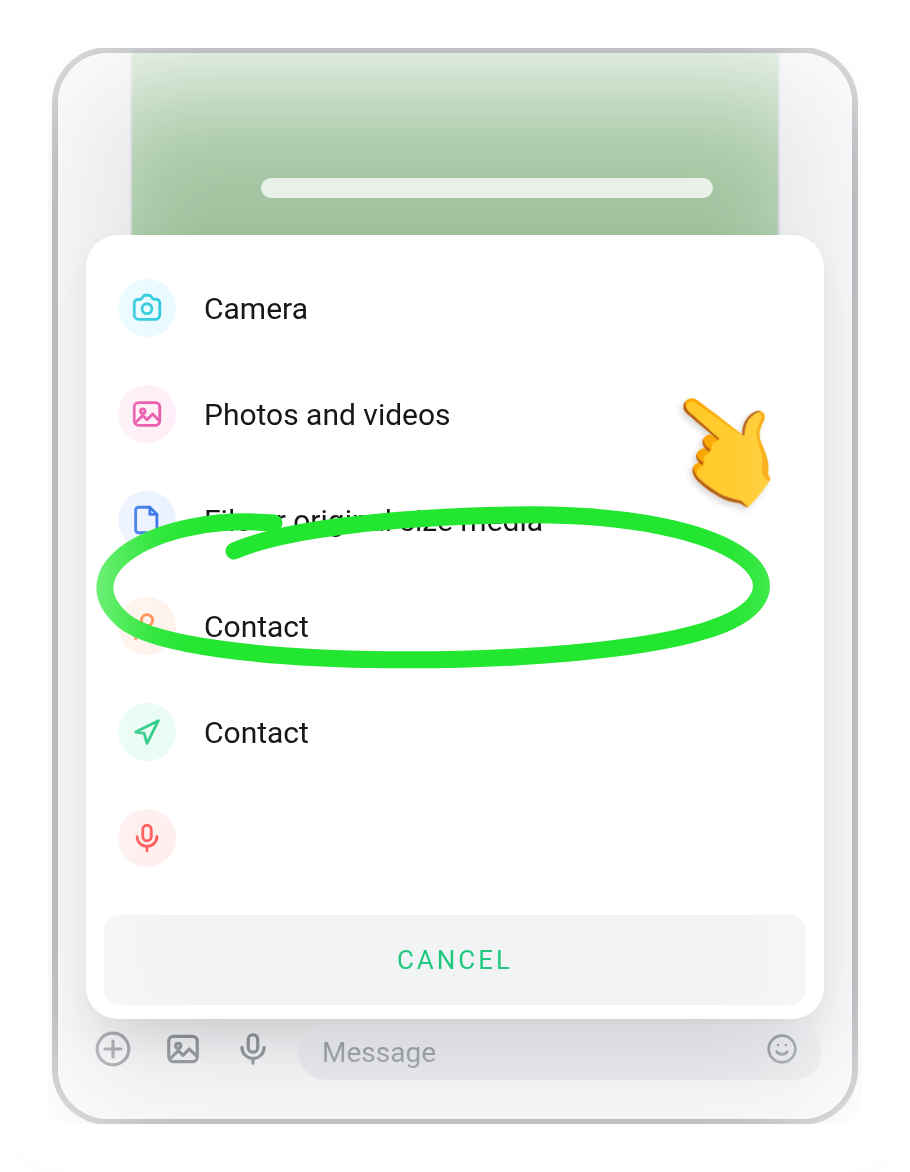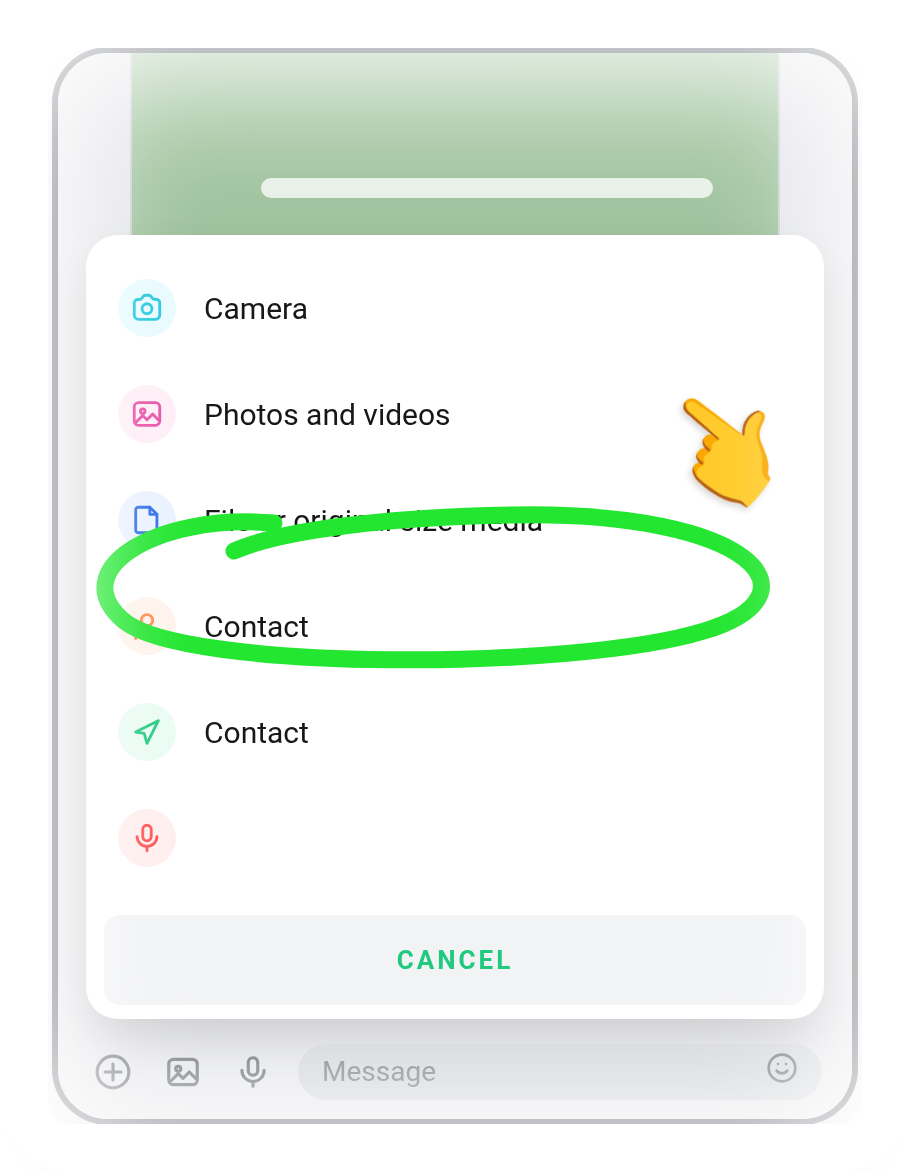--- a/index.html
+++ b/index.html
@@ -30,24 +30,24 @@
   .bg-pink  {background:#ffeef7}
   .bg-blue  {background:#eaf2ff}
   .bg-orange{background:#fff3ec}
   .bg-green {background:#e9fcf3}
   .bg-red   {background:#ffeeee}
 
   
   .fade{position:relative;overflow:hidden}
 
   .cancel-wrap{position:absolute;left:18px;right:18px;bottom:14px}
-  .cancel{width:100%;background:#f2f3f5;border:none;border-radius:16px;padding:30px 0;font-size:26px;font-weight:700;letter-spacing:3px;color:#1fc97e;cursor:pointer;text-transform:uppercase}
+  .cancel{width:100%;background:#f2f3f5;border:none;border-radius:16px;padding:30px 0;font-size:26px;font-weight:400;letter-spacing:3px;color:#1fc97e;cursor:pointer;text-transform:uppercase}
 
   
-  .composer{position:absolute;left:0;right:0;bottom:0;height:95px;display:flex;align-items:center;gap:20px;padding:0 30px}
+  .composer{position:absolute;left:0;right:0;bottom:0;height:95px;display:flex;gap:20px;padding:0 30px}
   .cbtn{width:50px;height:50px;border:none;background:transparent;display:flex;align-items:center;justify-content:center;cursor:pointer}
   .cbtn svg{width:38px;height:38px;stroke:#6b7076}
   .msgbox{flex:1;height:56px;border-radius:28px;background:#d4d6da;display:flex;align-items:center;padding:0 24px;color:#7b7f86;font-size:28px}
   .msgbox .emoji{margin-left:auto}
 
   
   .circle-anno{position:absolute;left:36px;top:448px;width:700px;height:168px;pointer-events:none}
   .point-emoji{position:absolute;right:60px;top:332px;font-size:110px;transform:rotate(38deg) scaleX(-1);filter:drop-shadow(0 4px 3px rgba(0,0,0,.15));pointer-events:none}
 </style>
 </head>

